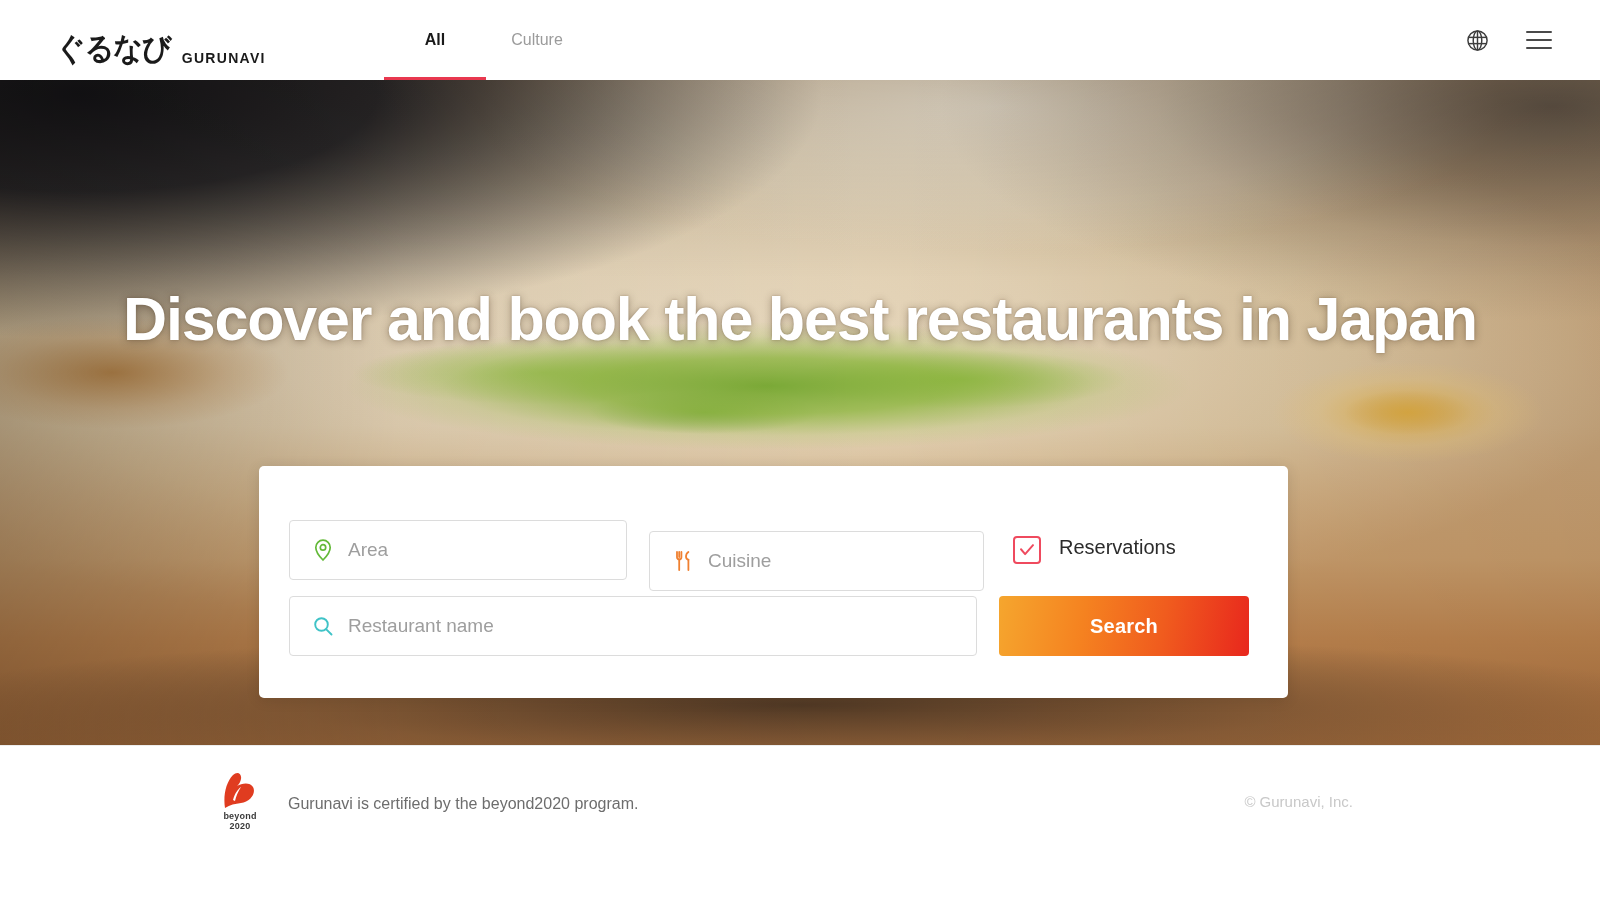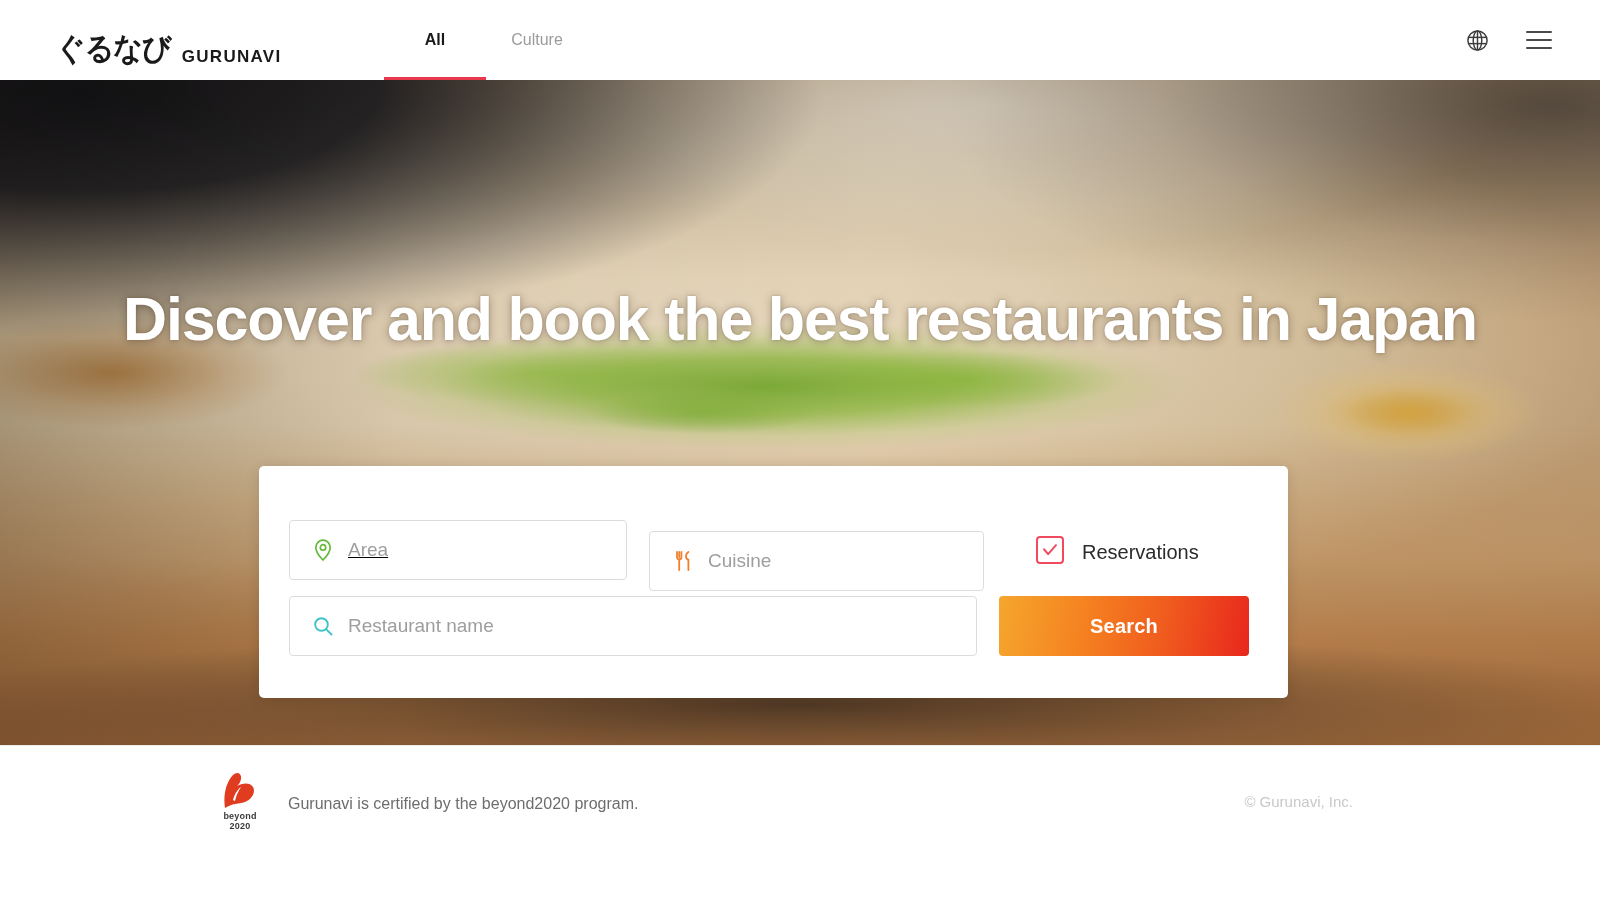--- a/index.html
+++ b/index.html
@@ -30,21 +30,21 @@
   .logo-jp{
     font-family:"DejaVu Sans", sans-serif;
     font-size:29px;
     font-weight:bold;
     color:#1a1a1a;
     letter-spacing:-1px;
     line-height:1;
     transform:scaleY(1.08);
   }
   .logo-en{
-    font-size:17px;
+    font-size:14px;
     font-weight:bold;
     color:#1a1a1a;
     letter-spacing:1.3px;
     line-height:1;
     margin-bottom:-2px;
   }
 
   .nav-tabs{
     position:absolute;
     left:384px;
@@ -199,21 +199,21 @@
   .field{
     position:relative;
     height:60px;
     border:1px solid #dcdcdc;
     border-radius:4px;
     display:flex;
     align-items:center;
     background:#fff;
     cursor:text;
   }
-  .field-area{ width:338px;text-decoration:underline; }
+  .field-area{ width:338px; }
   .field-cuisine{ width:335px; margin-left:22px;margin-top:23px; }
   .field-name{ width:688px; }
 
   .field-icon{
     width:26px;
     height:26px;
     margin-left:20px;
     margin-right:12px;
     flex:0 0 auto;
     display:flex;
@@ -227,22 +227,22 @@
     font-family:"Liberation Sans", sans-serif;
     font-size:19px;
     color:#3c3c3c;
     width:100%;
     padding-right:14px;
   }
   .field-input::placeholder{ color:#9e9e9e; }
 
   .reserve-group{
     display:flex;
-    align-items:flex-end;
-    margin-left:45px;
+    align-items:flex-start;
+    margin-left:22px;
     cursor:pointer;
     user-select:none;
     padding-left:7px;
   }
   .checkbox{
     width:28px;
     height:28px;
     border:2.4px solid #ef4a5e;
     border-radius:4px;
     background:#fff;

